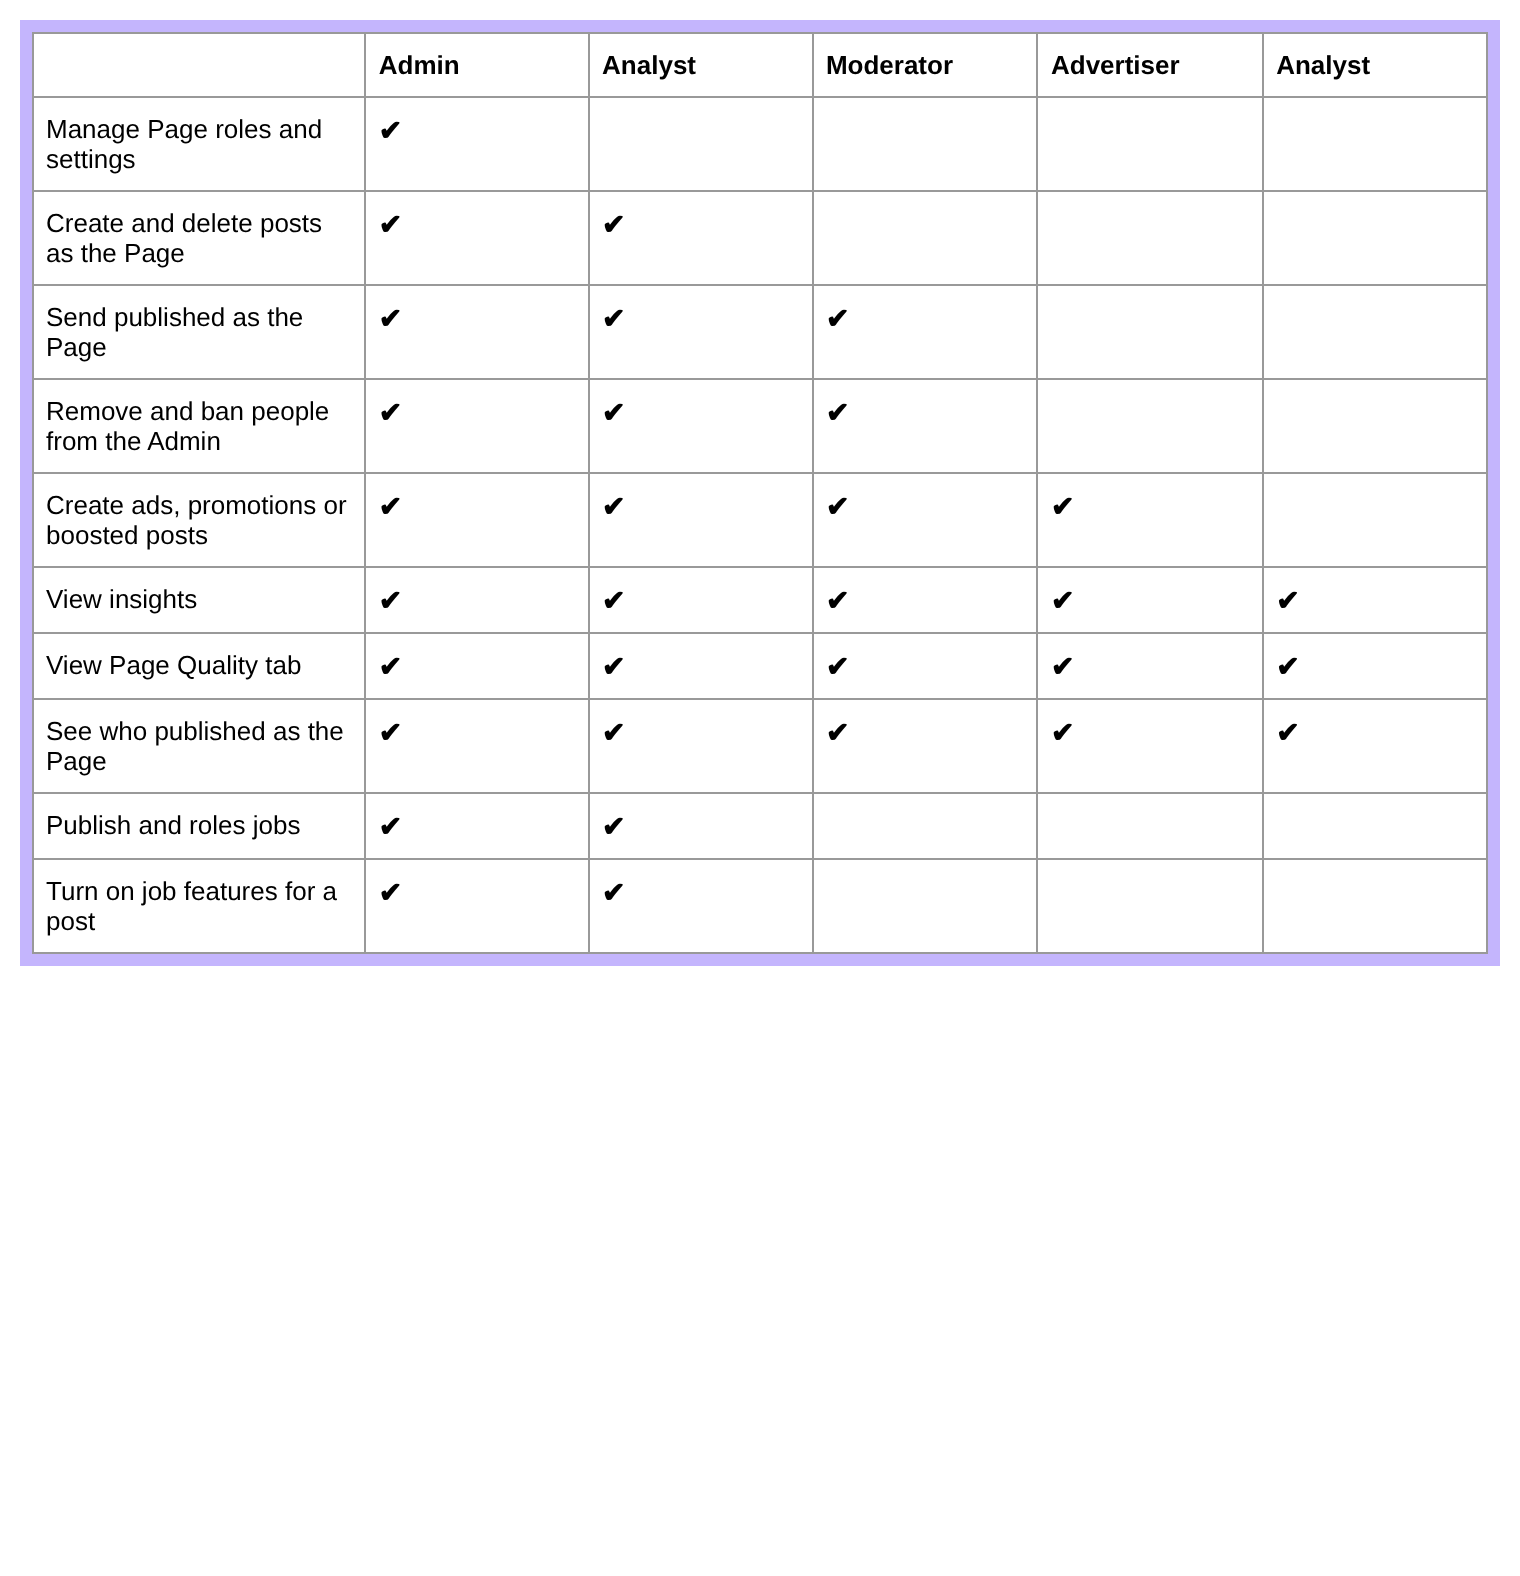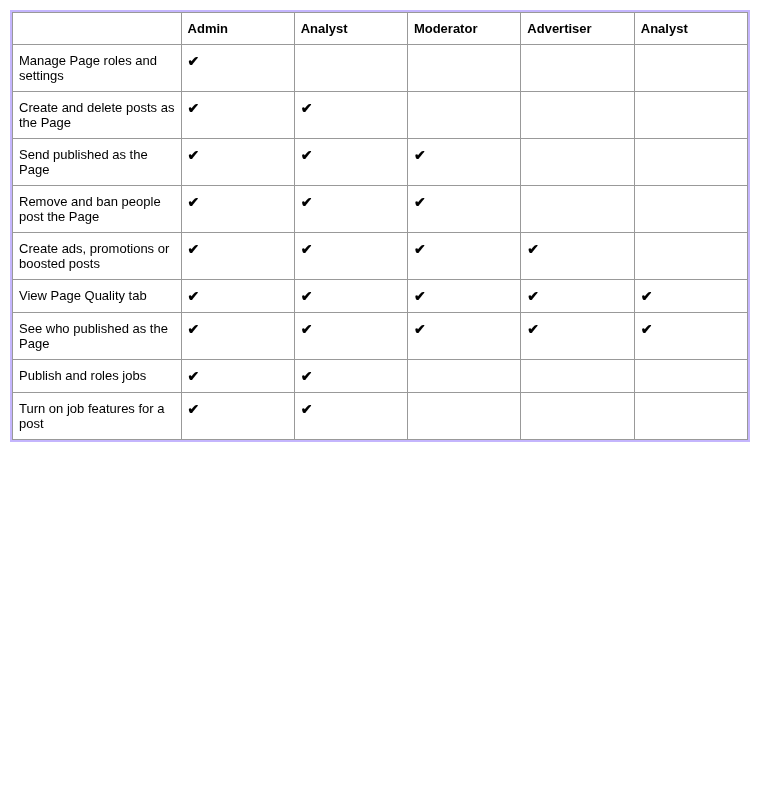--- a/index.html
+++ b/index.html
@@ -13,21 +13,21 @@
       font-size: 13px;
       background: #fff;
       display: flex;
       justify-content: center;
       align-items: flex-start;
       padding: 10px;
     }
 
     .table-container {
       width: 740px;
-      border: 2px solid #c4b5fd;
+      border: 6px solid #c4b5fd;
     }
 
     table {
       width: 100%;
       border-collapse: collapse;
     }
 
     th, td {
       border: 1px solid #999;
       padding: 8px 6px;
@@ -102,34 +102,42 @@
         </tr>
         <tr>
           <td>Send published as the Page</td>
           <td><span class="checkmark">✔</span></td>
           <td><span class="checkmark">✔</span></td>
           <td><span class="checkmark">✔</span></td>
           <td></td>
           <td></td>
         </tr>
         <tr>
-          <td>Remove and ban people post the Page</td>
+          <td>Remove and ban people from the Admin</td>
           <td><span class="checkmark">✔</span></td>
           <td><span class="checkmark">✔</span></td>
           <td><span class="checkmark">✔</span></td>
           <td></td>
           <td></td>
         </tr>
         <tr>
           <td>Create ads, promotions or boosted posts</td>
           <td><span class="checkmark">✔</span></td>
           <td><span class="checkmark">✔</span></td>
           <td><span class="checkmark">✔</span></td>
           <td><span class="checkmark">✔</span></td>
           <td></td>
+        </tr>
+        <tr>
+          <td>View insights</td>
+          <td><span class="checkmark">✔</span></td>
+          <td><span class="checkmark">✔</span></td>
+          <td><span class="checkmark">✔</span></td>
+          <td><span class="checkmark">✔</span></td>
+          <td><span class="checkmark">✔</span></td>
         </tr>
         <tr>
           <td>View Page Quality tab</td>
           <td><span class="checkmark">✔</span></td>
           <td><span class="checkmark">✔</span></td>
           <td><span class="checkmark">✔</span></td>
           <td><span class="checkmark">✔</span></td>
           <td><span class="checkmark">✔</span></td>
         </tr>
         <tr>

